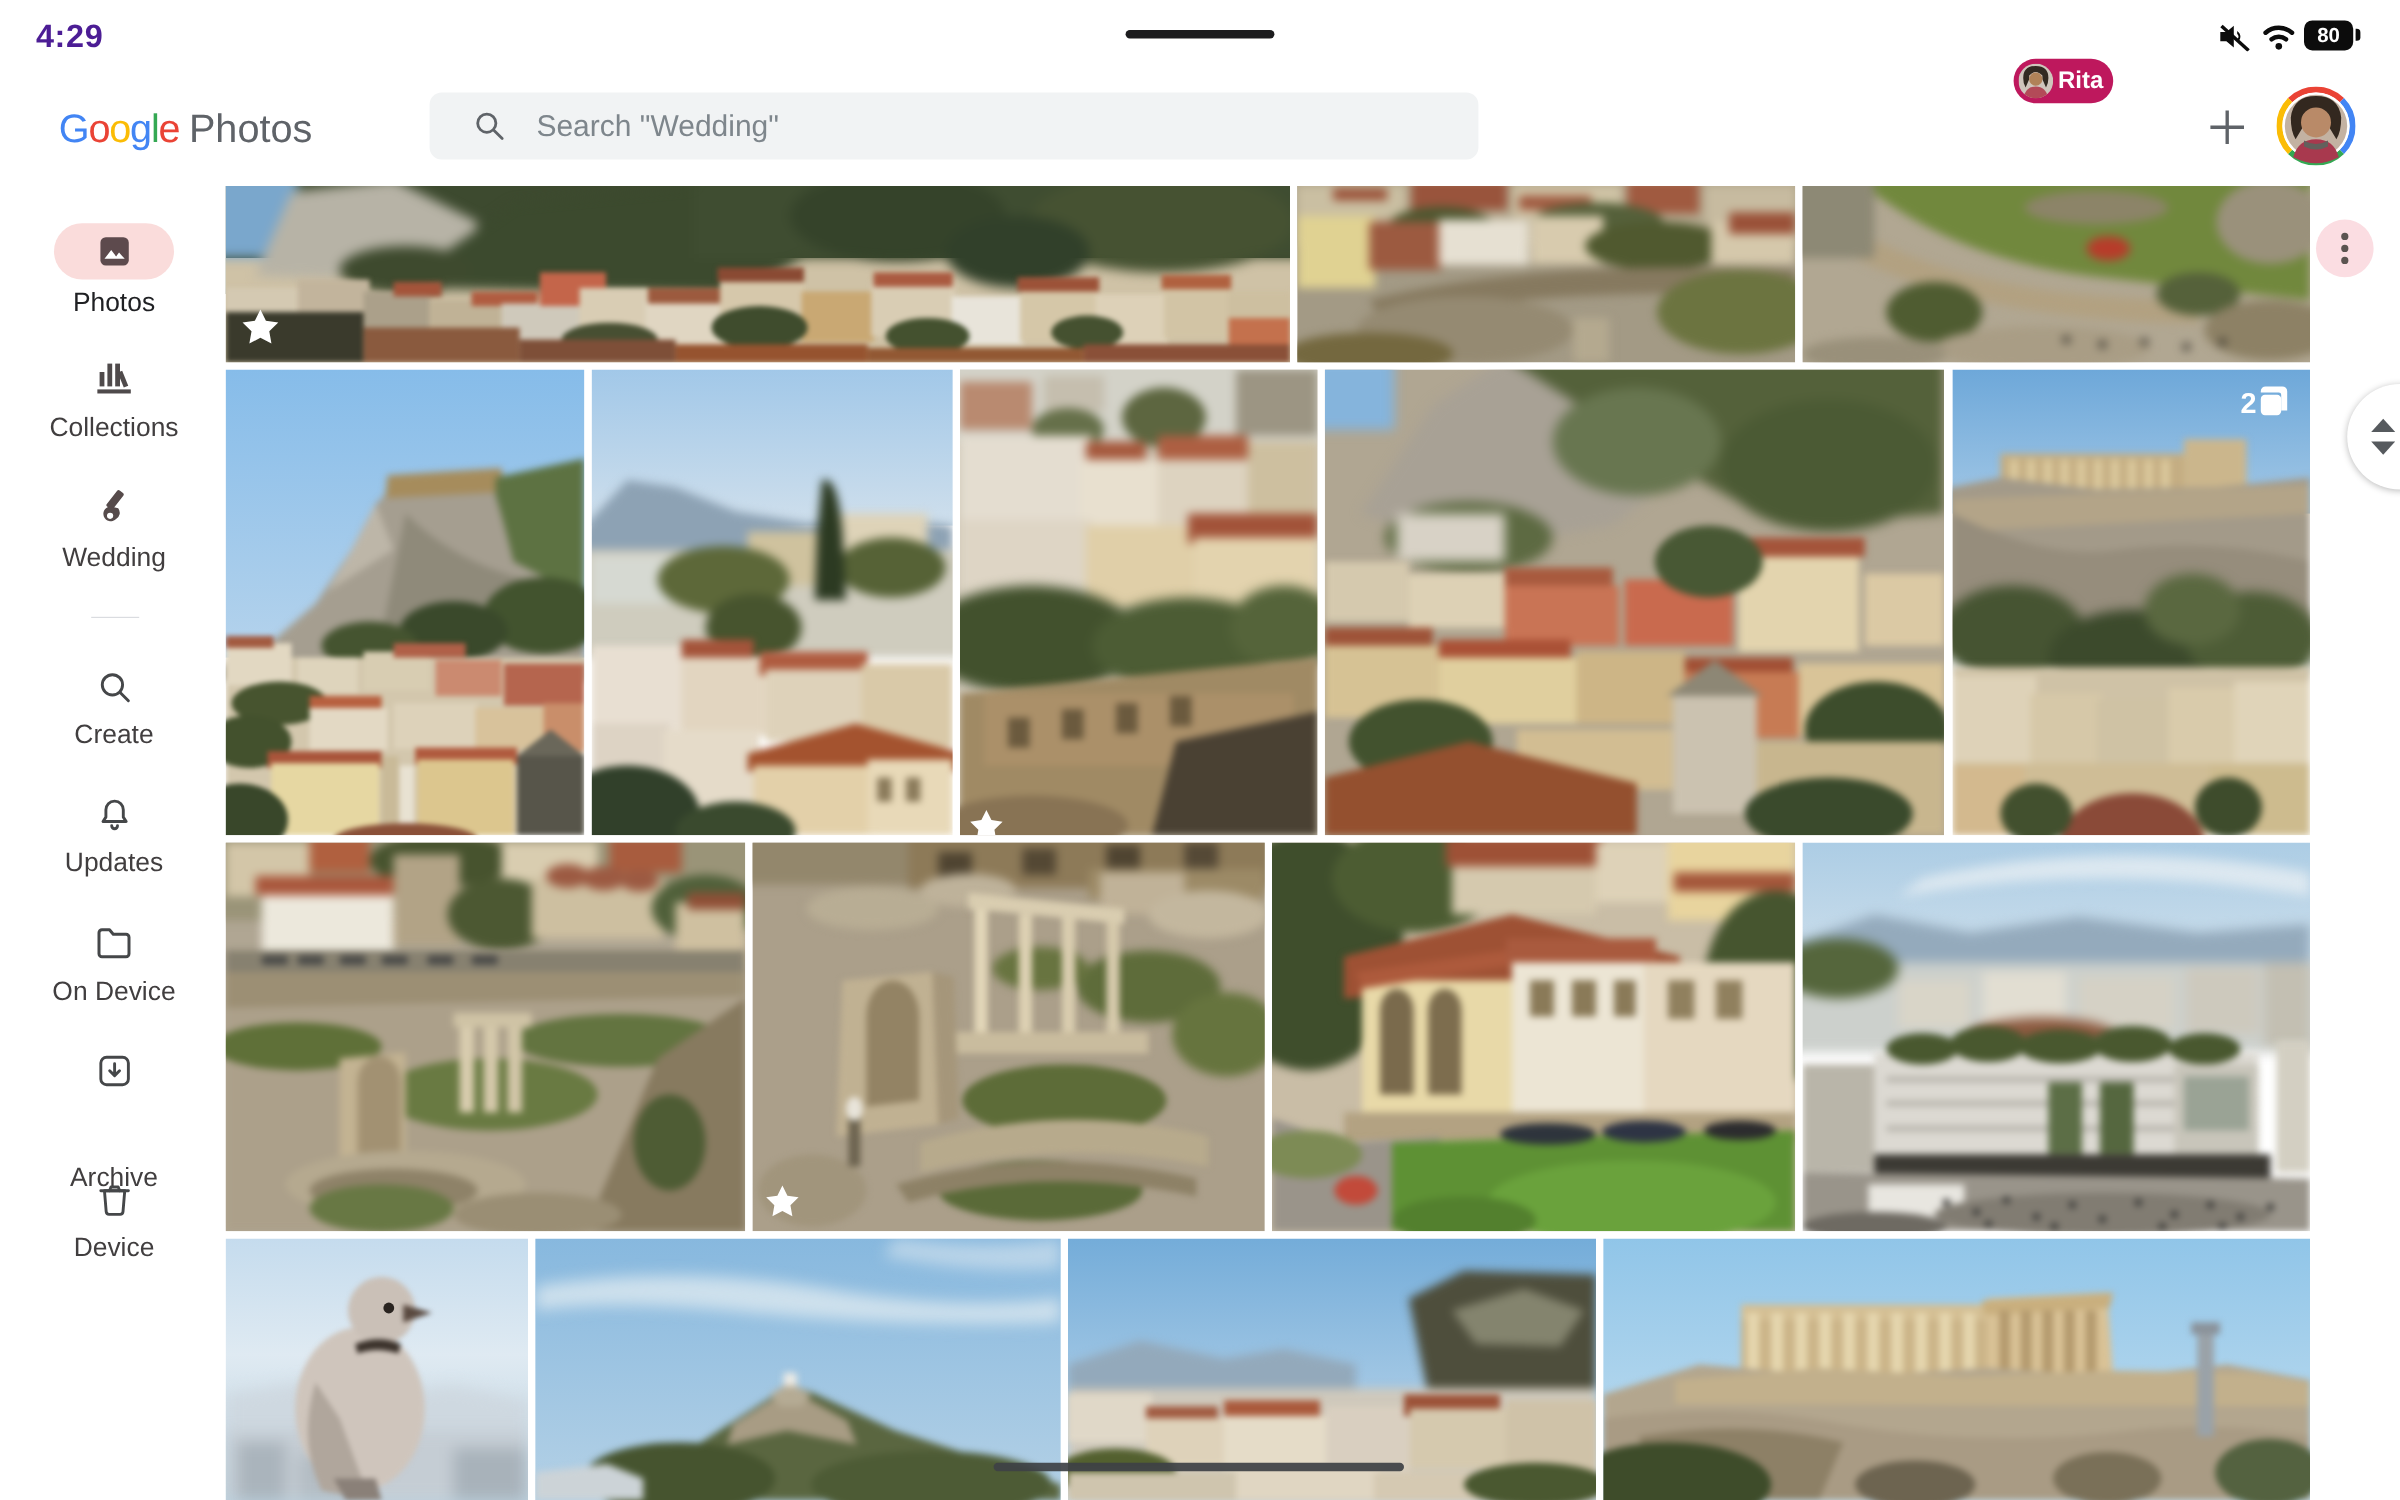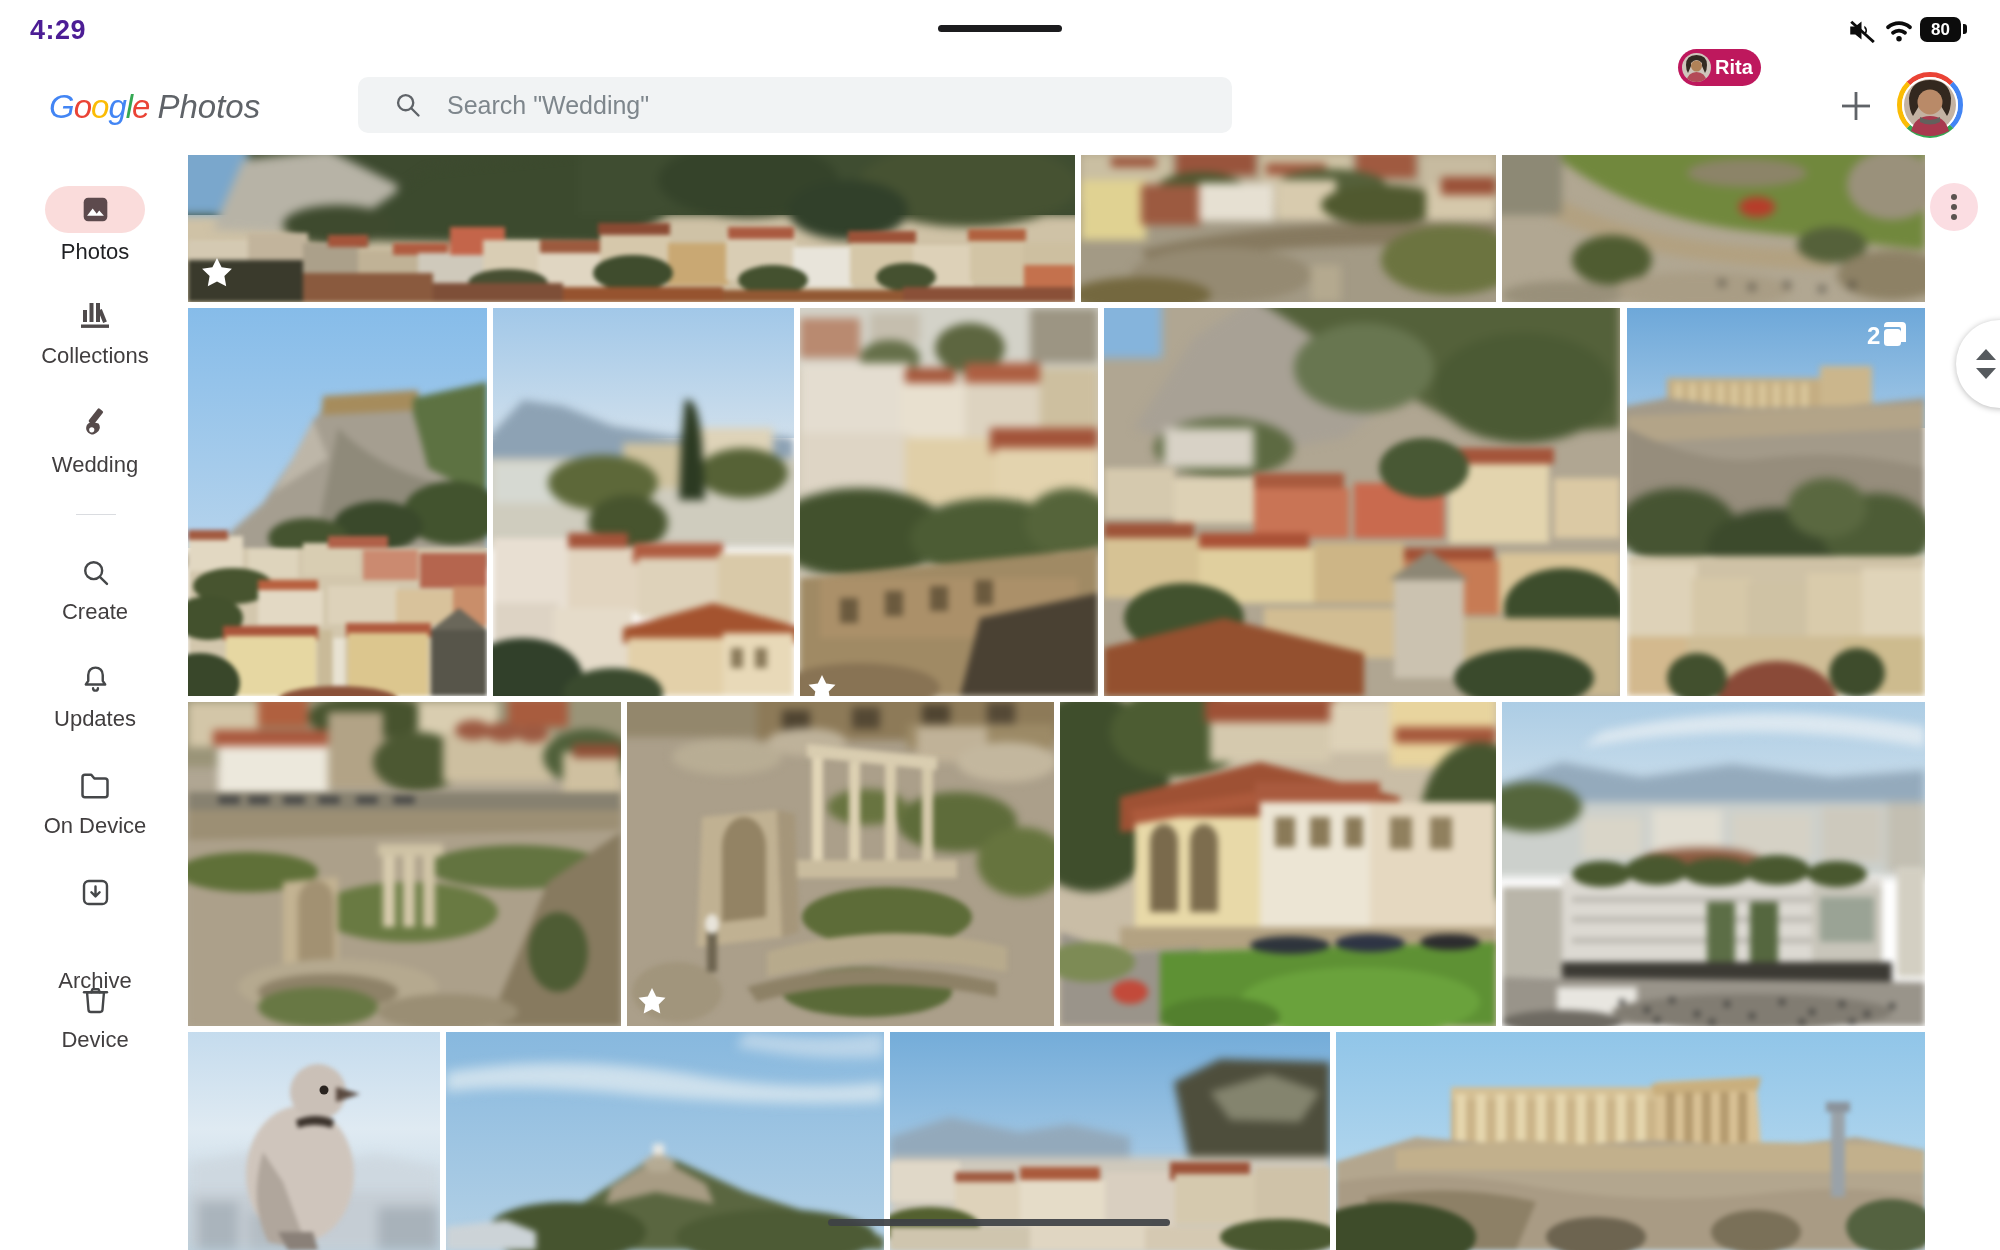--- a/index.html
+++ b/index.html
@@ -5,21 +5,21 @@
   html,body{margin:0;padding:0;}
   body{width:2000px;height:1250px;overflow:hidden;background:#fff;font-family:"Liberation Sans",sans-serif;position:relative;}
   .abs{position:absolute;}
   
   .time{left:30px;top:15px;font-size:27px;font-weight:bold;color:#4c1d95;letter-spacing:0.5px;}
   .notch{left:938px;top:25px;width:124px;height:7px;background:#1c1c1e;border-radius:4px;}
   .ritapill{left:1678px;top:10px;width:83px;height:37px;background:#be185d;border-radius:19px;margin-top:39px;}
   .ritapill .av{position:absolute;left:4px;top:4px;width:29px;height:29px;border-radius:50%;overflow:hidden;}
   .ritapill .nm{position:absolute;left:37px;top:7px;color:#fff;font-size:20px;font-weight:bold;}
   
-  .glogo{left:49px;top:88px;font-size:33px;letter-spacing:-1px;font-style:italic;}
+  .glogo{left:49px;top:88px;font-size:33px;letter-spacing:-1px;}
   .glogo b{font-weight:normal;}
   .gphotos{color:#5f6368;margin-left:8px;letter-spacing:0;}
   .sbar{left:358px;top:77px;width:874px;height:56px;background:#f1f3f4;border-radius:10px;}
   .sbar .stext{position:absolute;left:89px;top:14px;font-size:25px;color:#7e868c;}
   .plus{left:1841px;top:91px;width:30px;height:30px;}
   .hav{left:1897px;top:72px;width:66px;height:66px;border-radius:50%;}
   .pill{left:45px;top:186px;width:100px;height:47px;border-radius:24px;background:#fadcdb;}
   .navlab{left:0;width:190px;text-align:center;color:#413e3f;font-size:22px;}
   .divider{left:76px;top:514px;width:40px;height:1px;background:#dadce0;}
   

